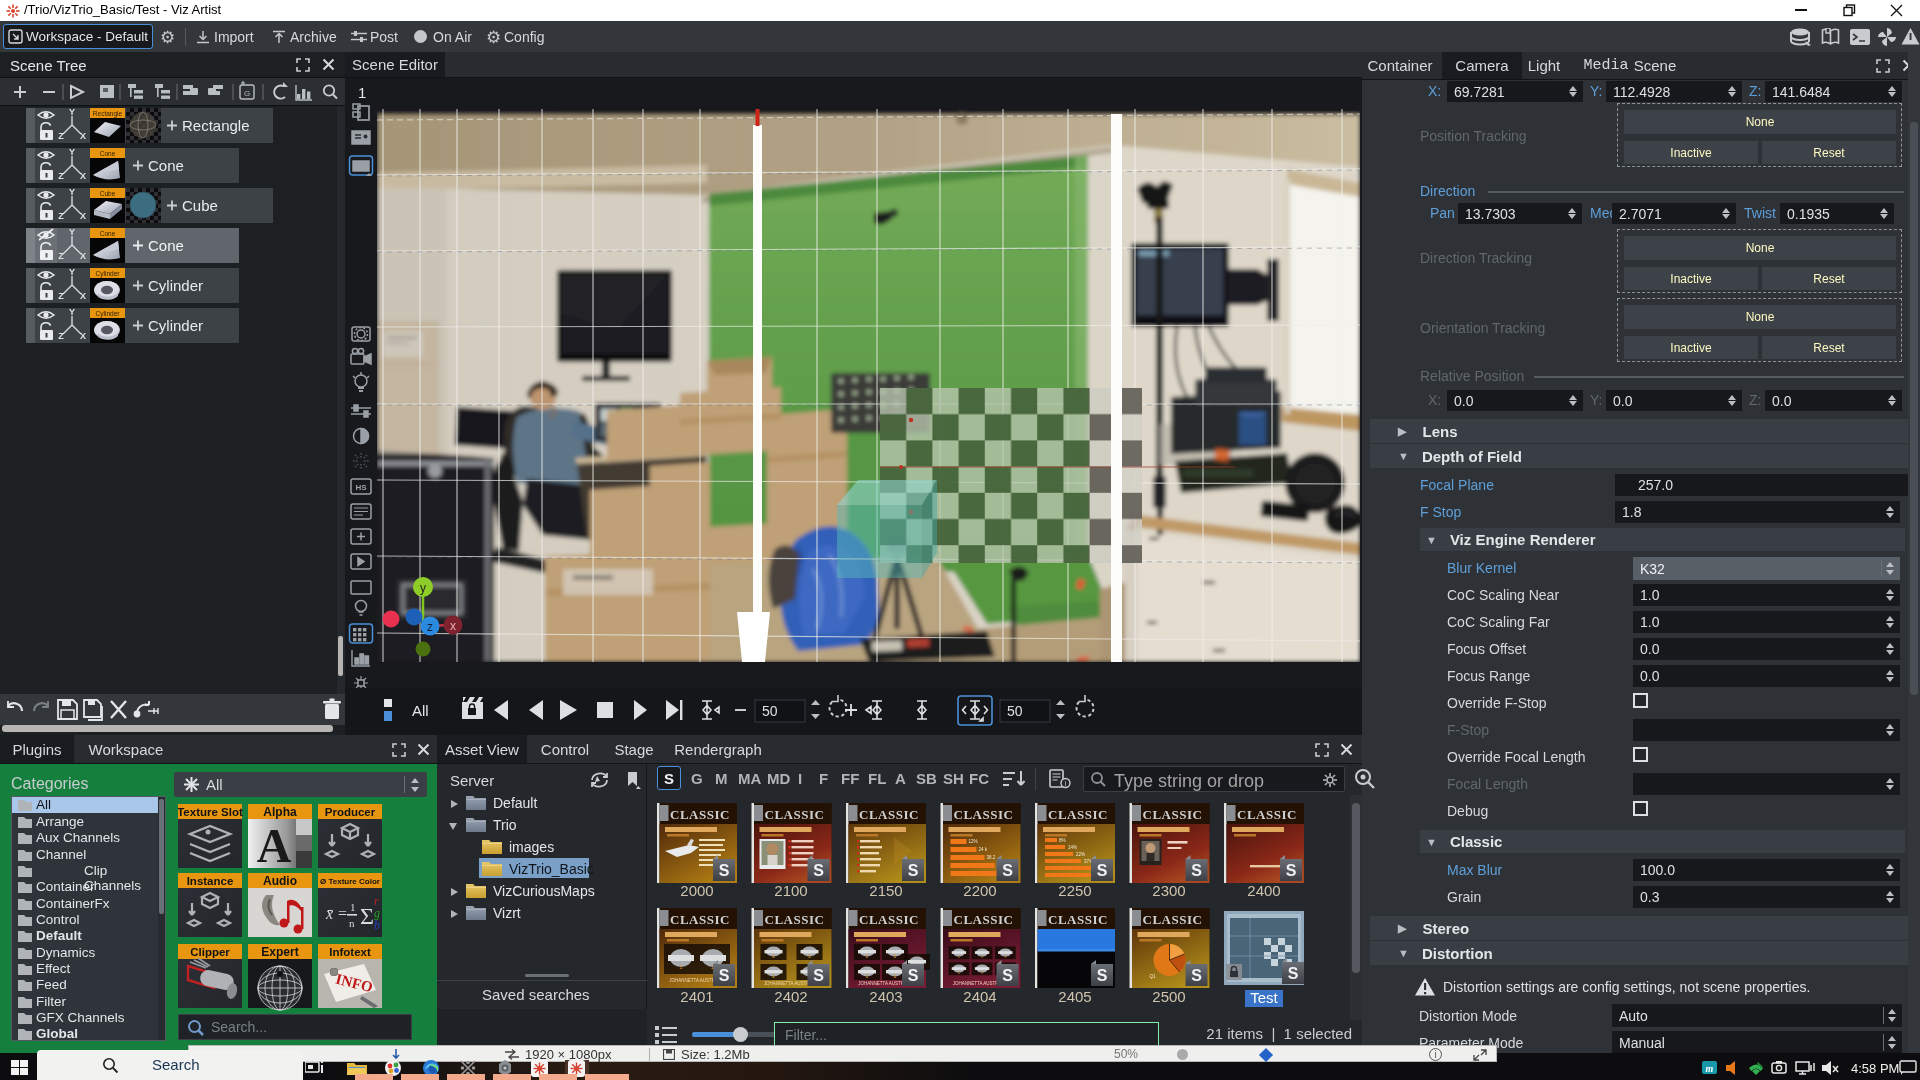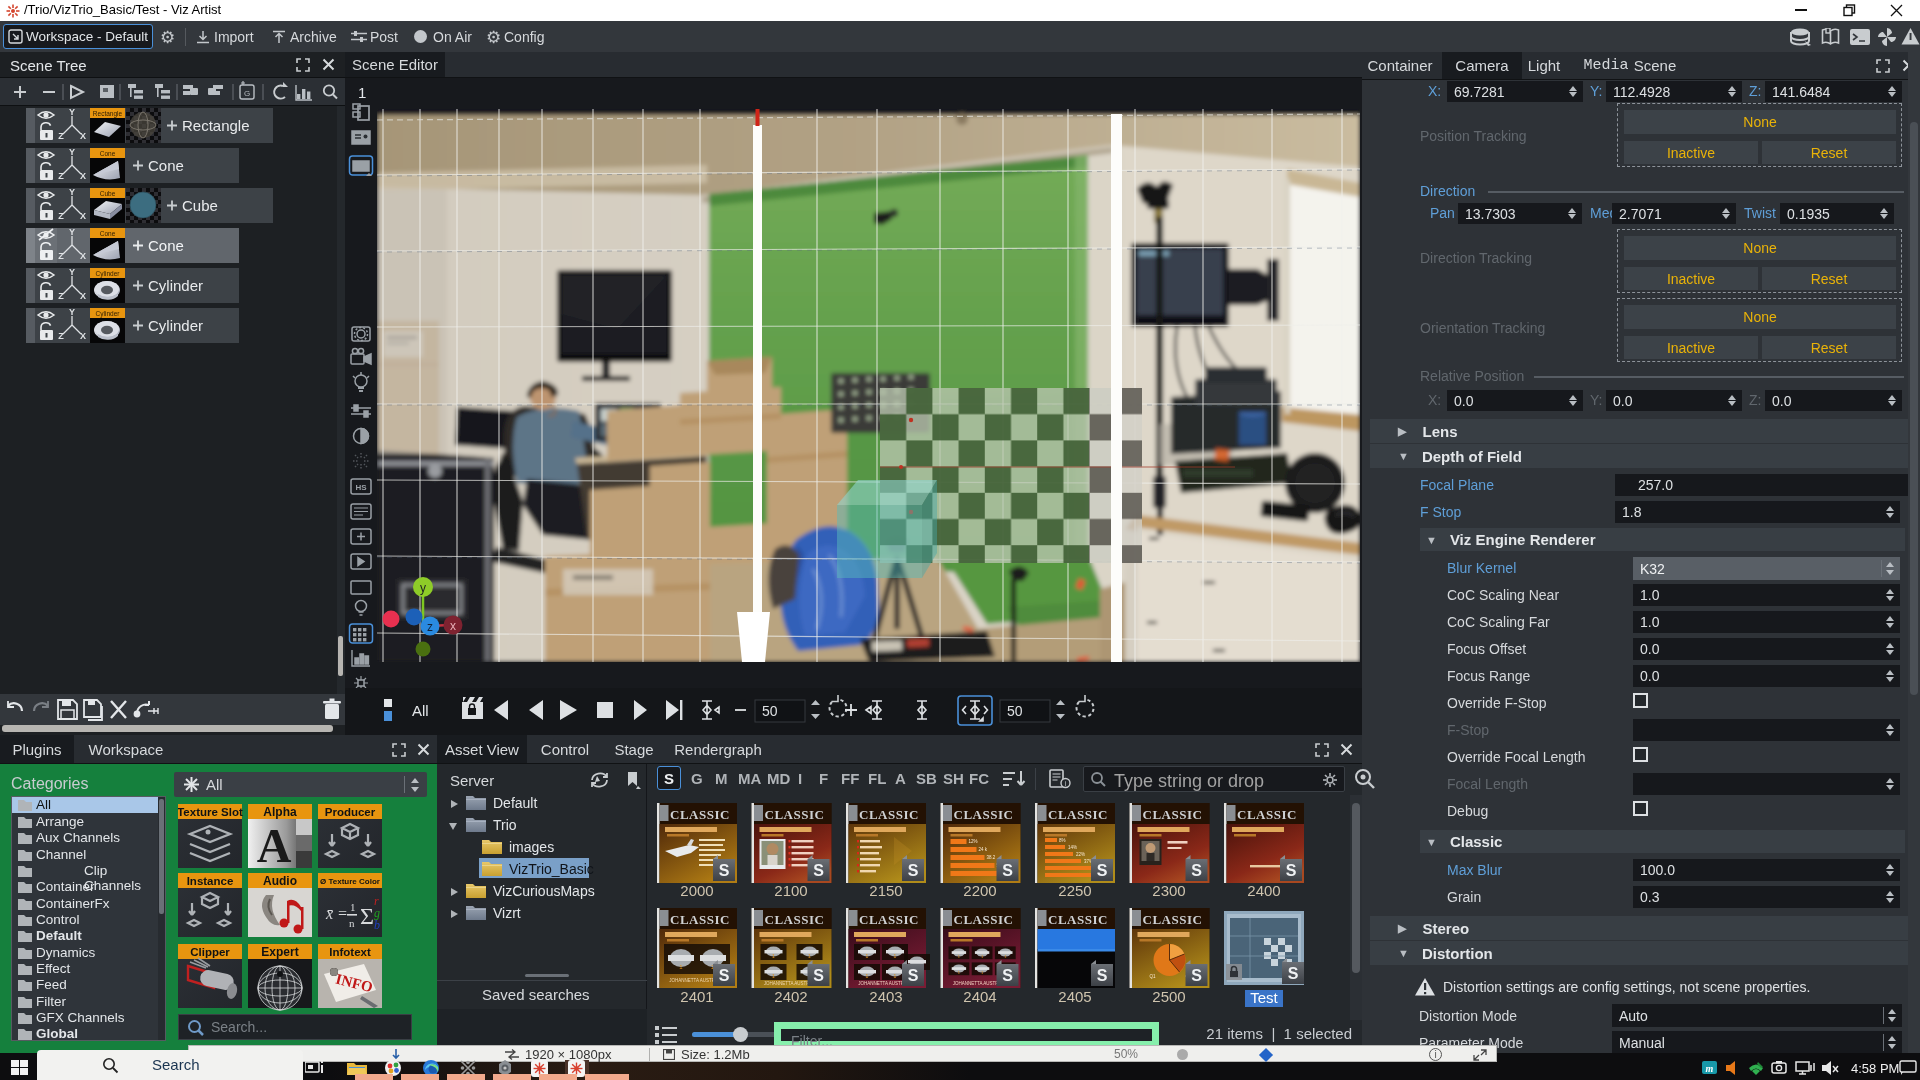--- a/index.html
+++ b/index.html
@@ -11,21 +11,21 @@
   .blue { color:#5f9fd8; }
   .gray { color:#61676d; }
   .tabbar { background:#282c31; border-bottom:1px solid #101214; }
   .tab { position:absolute; top:0; height:100%; color:#d6d9dc; font-size:15px;
     display:flex; align-items:center; justify-content:center; }
   .tab.active { background:#181b1f; }
   .input { position:absolute; background:#16181c; color:#dde0e3; font-size:14px;
     display:flex; align-items:center; padding-left:7px; }
   .hdr { position:absolute; background:#383e44; color:#e3e6e9; font-weight:bold;
     font-size:15px; display:flex; align-items:center; }
-  .btn { position:absolute; background:#3c4248; color:#eab308; font-size:14px;
+  .btn { position:absolute; background:#3c4248; color:#fef9c3; font-size:12px;
     display:flex; align-items:center; justify-content:center; }
   .chk { position:absolute; width:15px; height:15px; border:2px solid #dde0e3; background:#23272b; }
   .spin2 { position:absolute; right:3px; top:0; width:14px; height:100%; }
   .spin2:before, .spin2:after { content:""; position:absolute; left:3px;
     border-left:4.5px solid transparent; border-right:4.5px solid transparent; }
   .spin2:before { top:22%; border-bottom:5px solid #b9bec3; }
   .spin2:after { bottom:22%; border-top:5px solid #b9bec3; }
   .ddl { position:absolute; right:18px; top:15%; height:70%; width:1px; background:#6a7077; }
   .lbl { position:absolute; font-size:14px; white-space:nowrap; }
   .dash { position:absolute; border:1.5px dashed #8d939a; }
@@ -1591,21 +1591,21 @@
           </g>
         <g stroke="#c8cccf" stroke-width="2">
             <line x1="7" y1="3" x2="22" y2="3"></line>
             <line x1="7" y1="10" x2="22" y2="10"></line>
             <line x1="7" y1="17" x2="22" y2="17"></line>
           </g>
       </svg>
       <div class="abs" style="left:45px;top:12px;width:85px;height:5px;background:#4a5057;border-radius:3px;"></div>
       <div class="abs" style="left:45px;top:12px;width:48px;height:5px;background:#4a90d9;border-radius:3px;"></div>
       <div class="abs" style="left:86px;top:7px;width:15px;height:15px;border-radius:50%;background:#c8cccf;"></div>
-      <div class="abs" style="left:127px;top:2px;width:385px;height:26px;background:#1e2226;border:7px solid #86efac;">
+      <div class="abs" style="left:127px;top:2px;width:385px;height:26px;background:#1e2226;border:1px solid #86efac;">
         <div class="abs" style="left:10px;top:4px;font-size:14px;color:#7a8086;">Filter...</div>
       </div>
       <div class="abs" style="right:10px;top:5px;font-size:15px;color:#c8ccd0;">21 items&nbsp; |&nbsp; 1 selected</div>
     </div>
 
     <div class="abs" style="left:913px;top:60px;width:12px;height:225px;background:#2b2f34;">
       <div class="abs" style="left:2px;top:8px;width:8px;height:170px;background:#55595f;border-radius:4px;"></div>
     </div>
   </div>
 

